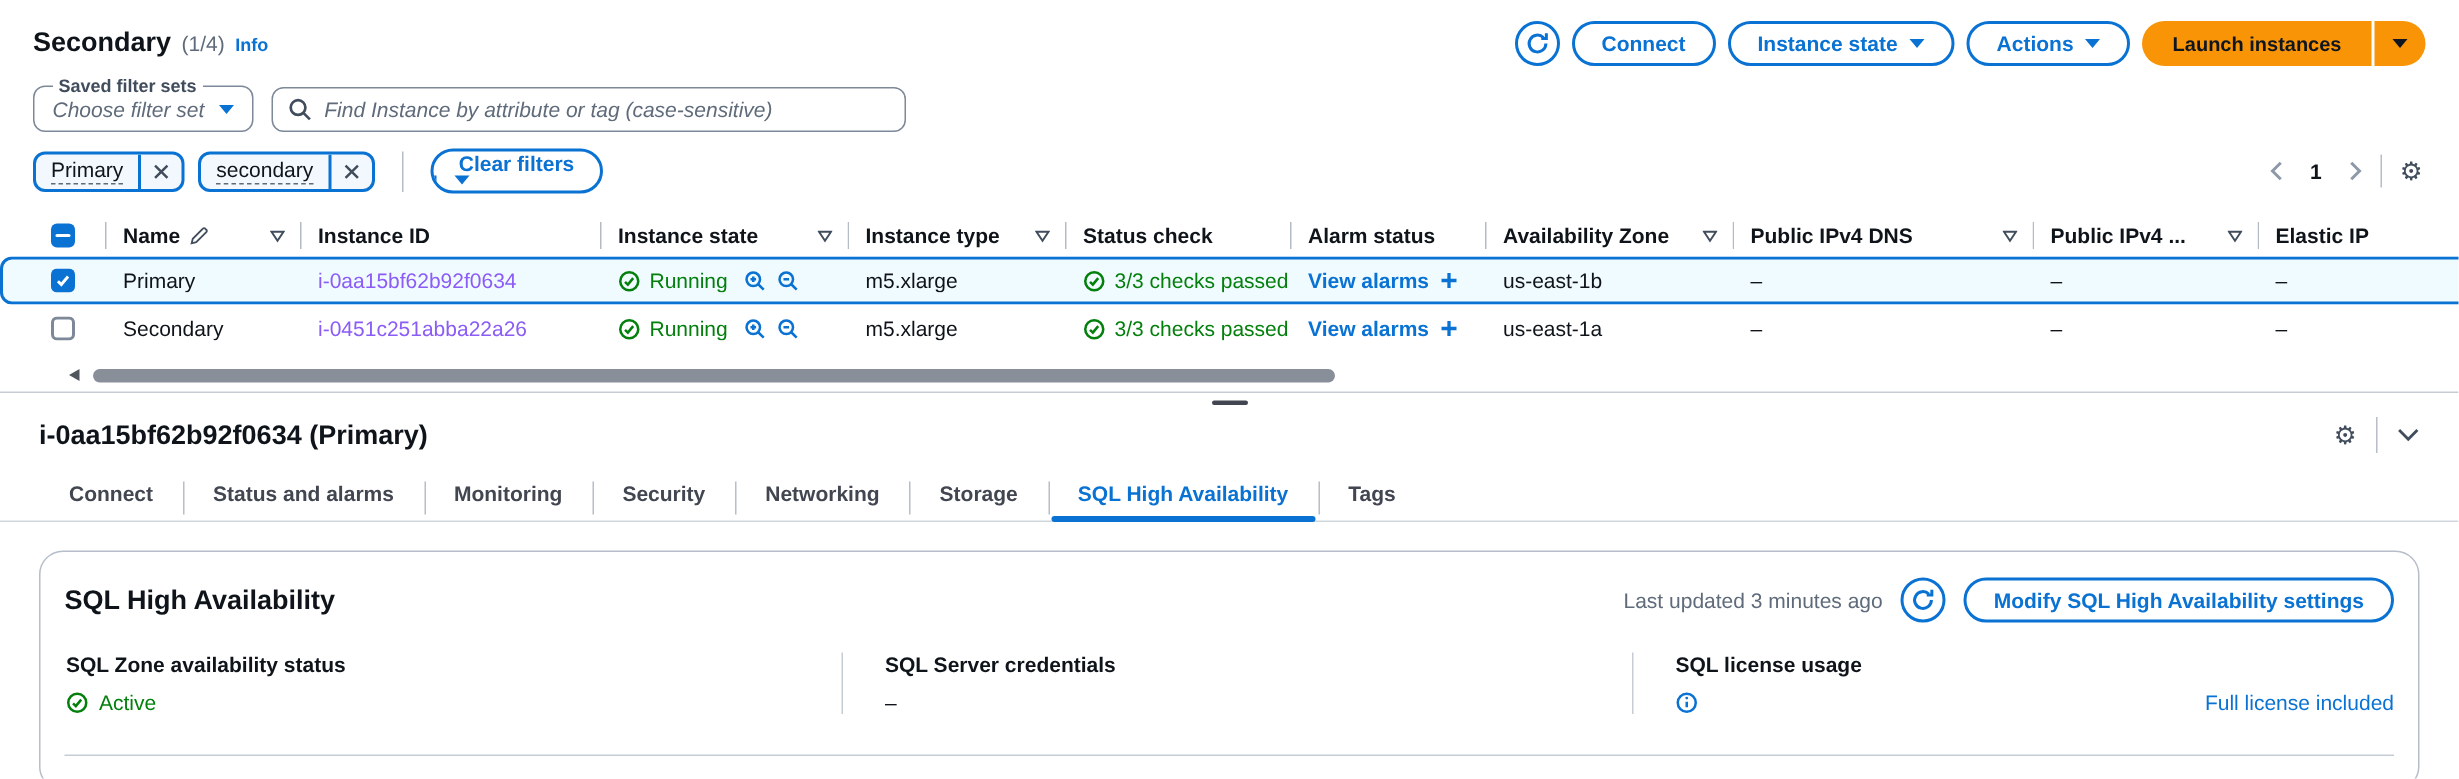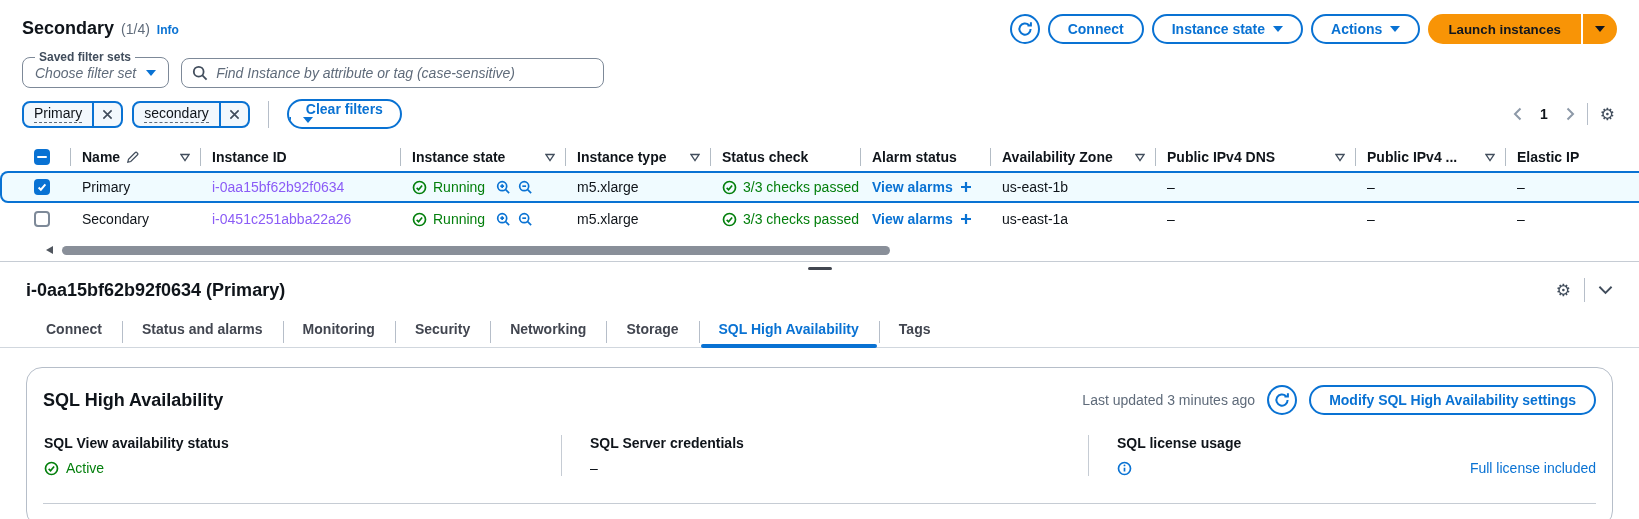--- a/index.html
+++ b/index.html
@@ -494,21 +494,21 @@
             <path d="M13.6 8a5.6 5.6 0 1 1-1.7-4"></path>
               <path d="M13.9 1.2v3.4h-3.4"></path>
           </svg>
         </span>
       </button>
       <button class="btn">Modify SQL High Availability settings</button>
     </span>
   </div>
   <div class="fields">
     <div class="field">
-      <div class="field-label">SQL View availability status</div>
+      <div class="field-label">SQL Zone availability status</div>
       <div class="field-value ok">
         <span>
           <svg width="15" height="15" viewBox="0 0 16 16" fill="none" stroke="#037f0c" stroke-width="1.8">
               <circle cx="8" cy="8" r="6.4"></circle>
               <path d="M5 8.4l2 2 3.8-4.6"></path>
             </svg>
         </span>
         <span>Active</span>
       </div>
     </div>

